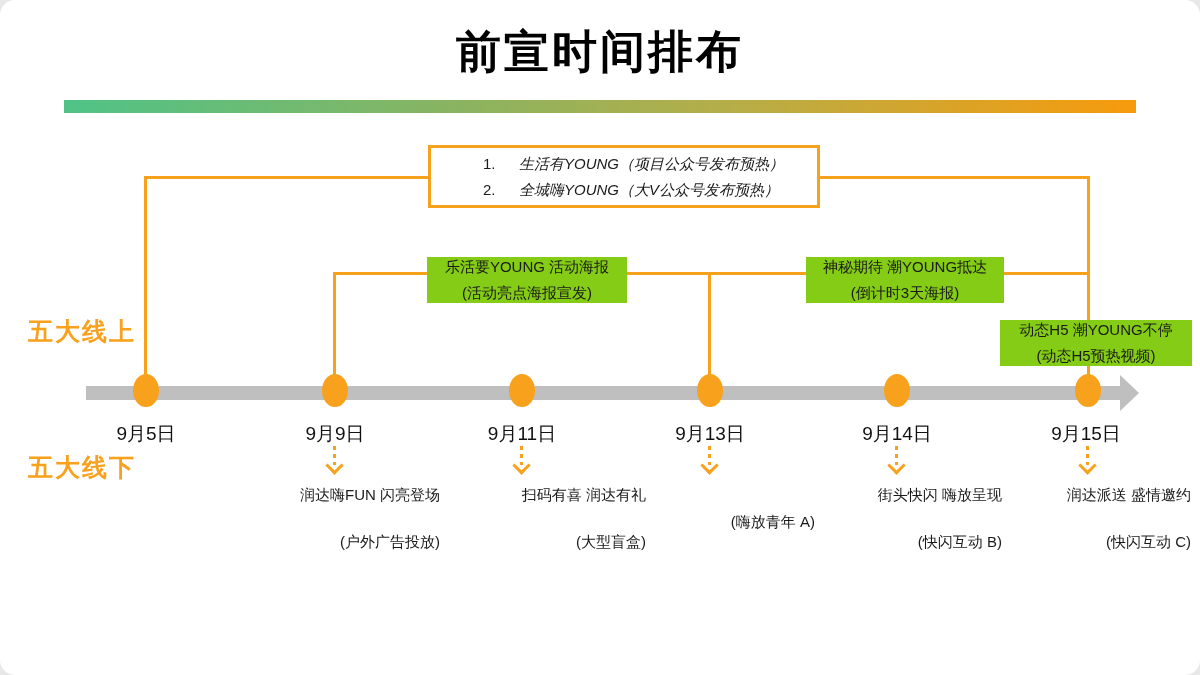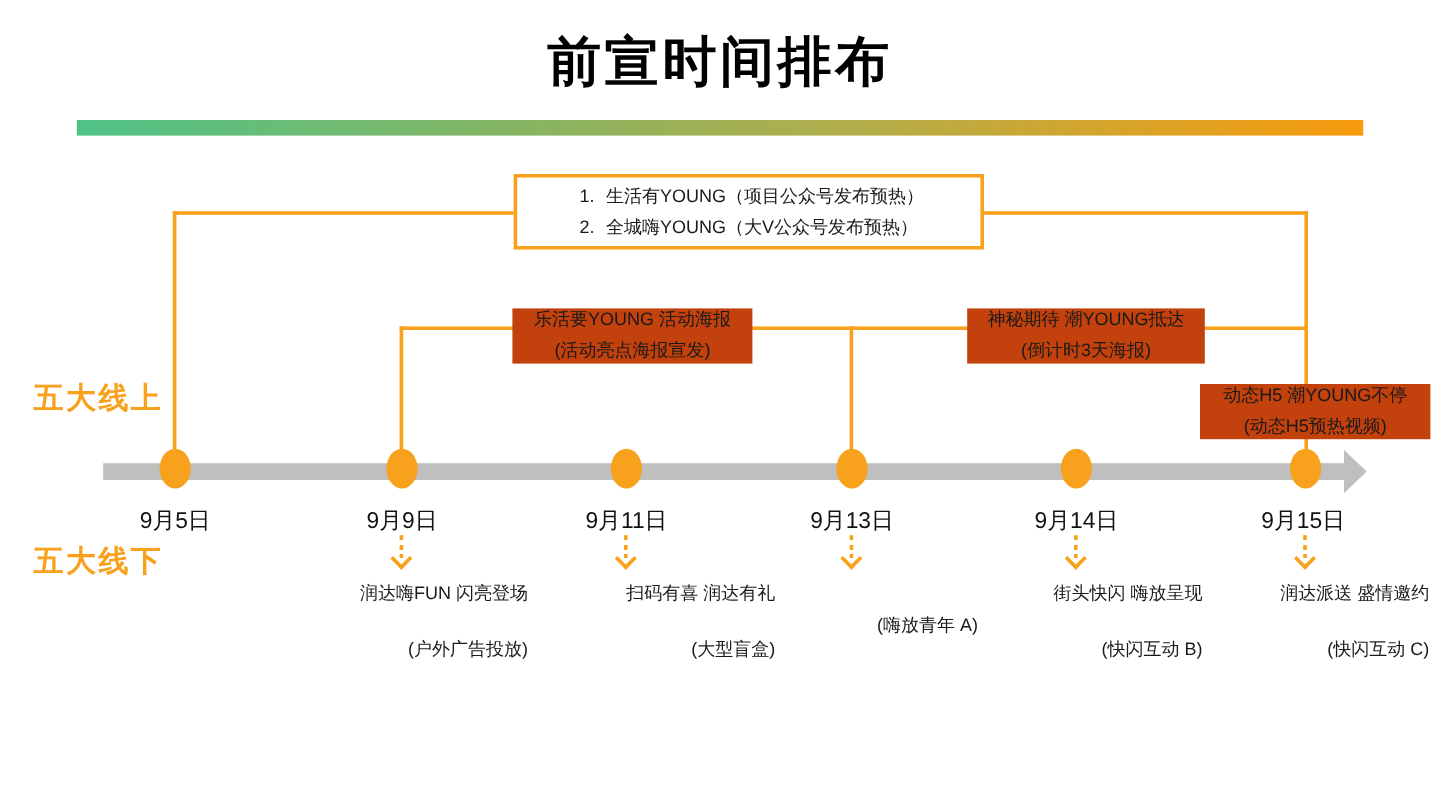--- a/index.html
+++ b/index.html
@@ -1,42 +1,42 @@
 <!DOCTYPE html>
 <html><head>
 <meta charset="utf-8">
 <style>
   * { margin:0; padding:0; box-sizing:border-box; }
   html,body { background:#e8e8e8; }
   .slide {
     position:relative; width:1200px; height:675px; background:#ffffff;
     overflow:hidden; font-family:"Liberation Sans","DejaVu Sans",sans-serif;
-    color:#1a1a1a; margin:0 auto;
+    color:#1a1a1a; margin:0 auto;border-radius:15px;
   }
   .title {
     position:absolute; left:0; top:22px; width:100%; text-align:center;
     font-family:"Liberation Serif","DejaVu Serif",serif;
     font-size:45px; font-weight:700; color:#000; letter-spacing:3px;
   }
   .gradient-bar {
     position:absolute; left:64px; top:100px; width:1072px; height:13px;
     background:linear-gradient(90deg,#4fc387 0%,#8cb35f 38%,#b5ae48 62%,#f79a0c 100%);
   }
   .line { position:absolute; background:#F8A11D; z-index:1; }
   .callout-box {
     position:absolute; left:428px; top:145px; width:392px; height:63px;
     background:#fff; border:3px solid #F8A11D; z-index:2;
     display:flex; flex-direction:column; justify-content:center;
     padding-left:52px; gap:7px;
   }
   .callout-row { display:flex; font-size:15px; line-height:19px; }
   .callout-row .num { width:22px; flex:0 0 22px; }
-  .callout-row .txt { white-space:nowrap; }
+  .callout-row .txt { margin-left:14px; white-space:nowrap;font-style:italic; }
   .online-callout {
-    position:absolute; z-index:2; background:#c2410c; text-align:center;
+    position:absolute; z-index:2; background:#84cc16; text-align:center;
     font-size:15px; line-height:20px;
   }
   .online-callout .sub { margin-top:6px; }
   .timeline-bar {
     position:absolute; left:86px; top:386px; width:1036px; height:14px;
     background:#BFBFBF; z-index:1;
   }
   .timeline-arrow {
     position:absolute; left:1120px; top:375px; width:0; height:0; z-index:1;
     border-top:18px solid transparent; border-bottom:18px solid transparent;

